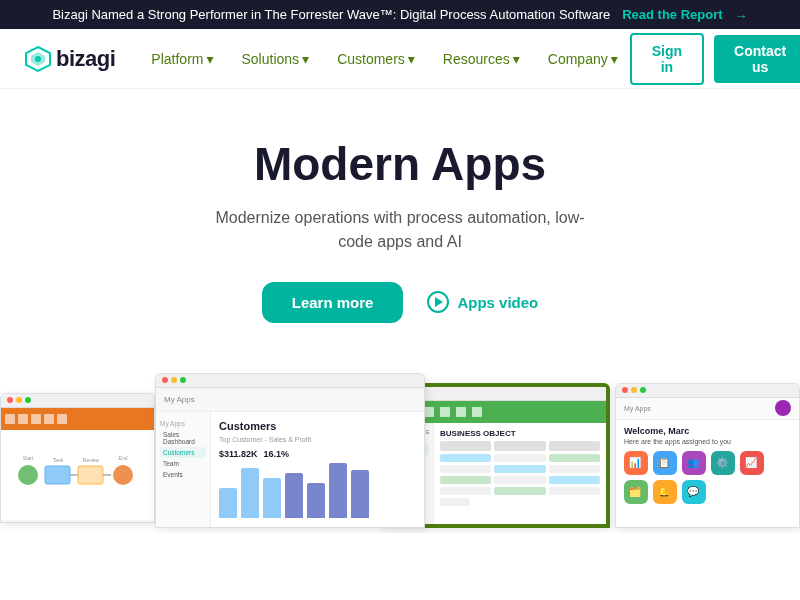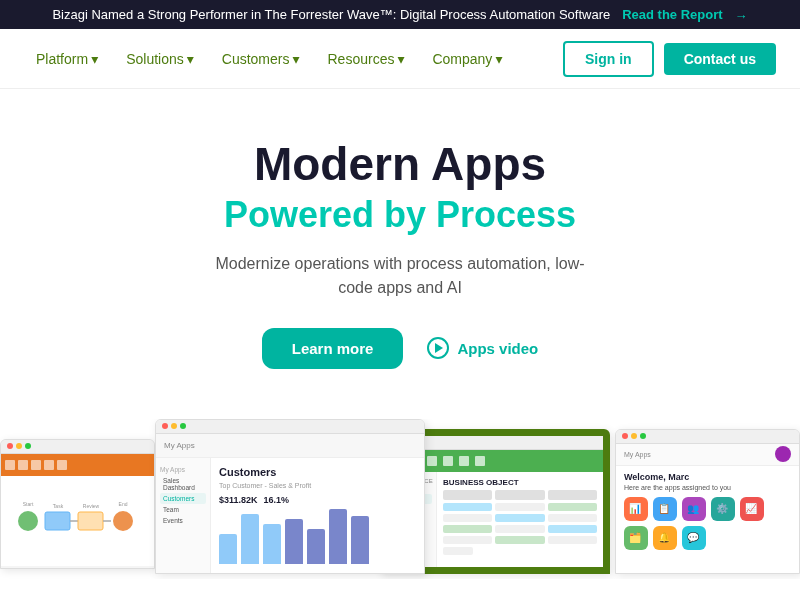--- a/index.html
+++ b/index.html
@@ -314,21 +314,21 @@
     .stat-val { font-size: 9px; font-weight: 700; color: #1a1a2e; }
 
     
     .preview-right {
       position: absolute;
       right: 0;
       top: 10px;
       width: 230px;
       height: 145px;
       background: #fff;
-      border: 7px solid #4d7c0f;
+      border: 4px solid #4d7c0f;
       border-radius: 6px 6px 0 0;
       overflow: hidden;
       box-shadow: 2px 2px 8px rgba(0,0,0,0.1);
     }
     .preview-right .win-bar {
       height: 14px;
       background: #f0f0f0;
       border-bottom: 1px solid #ddd;
       display: flex;
       align-items: center;
@@ -437,20 +437,29 @@
 
 <div class="top-banner">
   <span>Bizagi Named a Strong Performer in The Forrester Wave™: Digital Process Automation Software</span>
   <a class="banner-link">
     <span>Read the Report</span>
     <span>→</span>
   </a>
 </div>
 
 <nav class="navbar">
+  <div class="logo">
+
+    <svg class="logo-icon" viewBox="0 0 28 28">
+      <polygon points="14,2 26,8 26,20 14,26 2,20 2,8" fill="none" stroke="#00c9b1" stroke-width="2"></polygon>
+      <polygon points="14,7 21,11 21,17 14,21 7,17 7,11" fill="#00c9b1" opacity="0.4"></polygon>
+      <circle cx="14" cy="14" r="3" fill="#00c9b1"></circle>
+    </svg>
+    <span class="logo-text">bizagi</span>
+  </div>
 
   <div class="nav-links">
     <div class="nav-item">
       <span>Platform</span>
       <span>▾</span>
     </div>
     <div class="nav-item">
       <span>Solutions</span>
       <span>▾</span>
     </div>
@@ -470,21 +479,20 @@
 
   <div class="nav-actions">
     <button class="btn-signin">Sign in</button>
     <button class="btn-contact">Contact us</button>
 
   </div>
 </nav>
 
 <section class="hero">
   <h1 class="hero-title">Modern Apps</h1>
-  <div class="hero-subtitle">Powered by Process</div>
   <p class="hero-desc">Modernize operations with process automation, low-code apps and AI</p>
   <div class="hero-buttons">
     <button class="btn-learn">Learn more</button>
     <button class="btn-video">
       <div class="play-circle">
         <div class="play-triangle"></div>
       </div>
       <span>Apps video</span>
     </button>
   </div>

